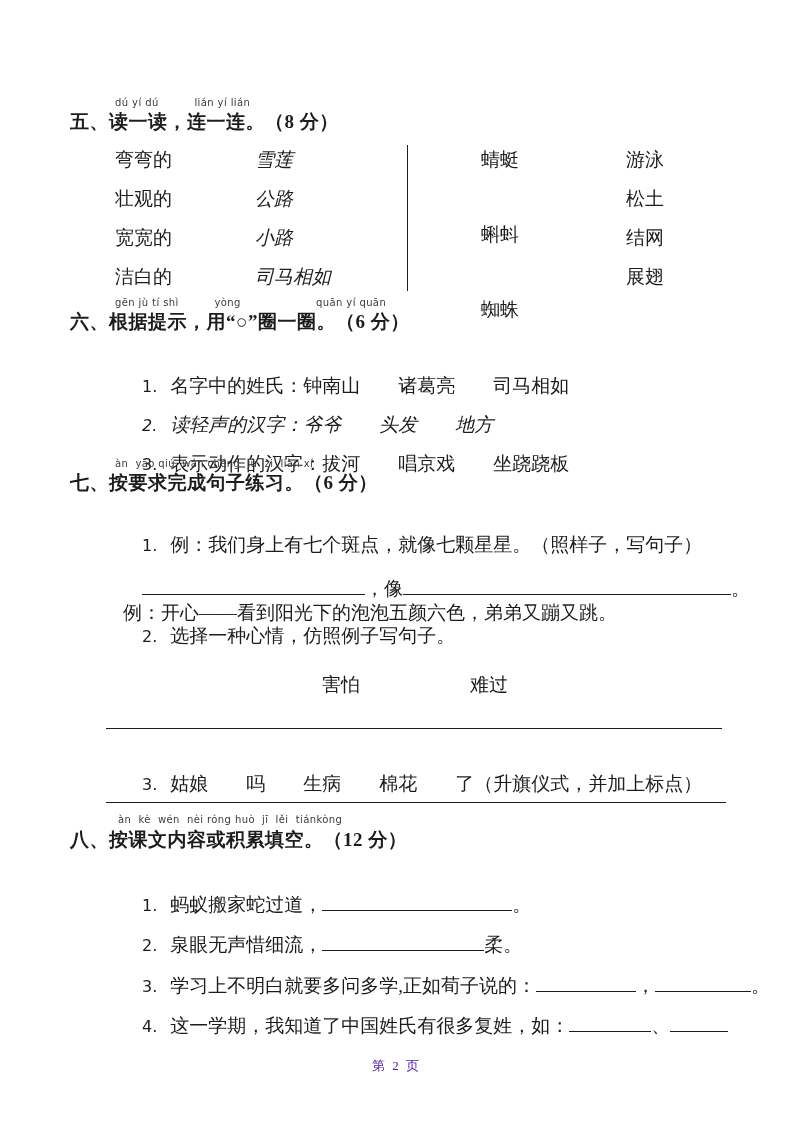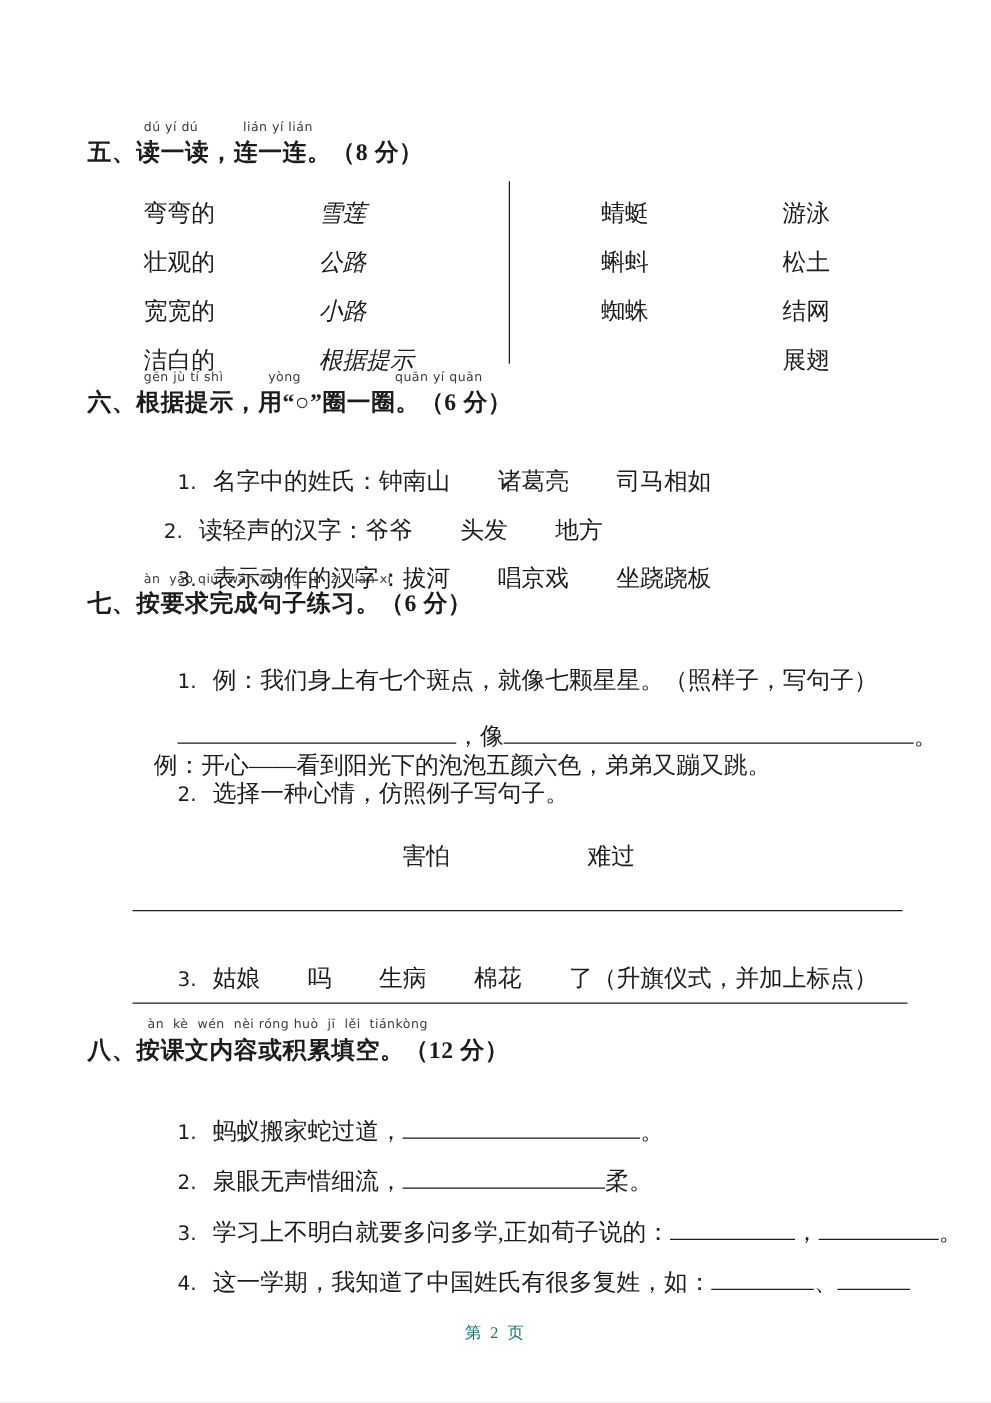--- a/index.html
+++ b/index.html
@@ -47,36 +47,36 @@
     height: 17px;
     vertical-align: baseline;
   }
   .rule {
     position: absolute;
     height: 0;
     border-top: 1.6px solid #1c1c1c;
   }
   
   .match { position: absolute; left: 115px; top: 147px; display: flex; }
-  .mcol { display: flex; flex-direction: column; margin-top: 12px; }
+  .mcol { display: flex; flex-direction: column; }
   .mcell { height: 39px; font-size: 19px; line-height: 26px; white-space: pre; }
   .mdivider { width: 0; border-left: 1.5px solid #1c1c1c; height: 146px; margin-top: -2px; }
   .col-adj  { width: 140px; }
   .col-noun { width: 152px; font-style: italic; }
-  .col-ani  { width: 145px; margin-left: 73px; }
+  .col-ani  { width: 145px; margin-left: 73px; gap: 36px; }
   .emotions { position: absolute; left: 322px; top: 672px; font-size: 19px; }
   .emotions span { margin-right: 110px; }
   .footer {
     position: absolute;
     left: 0; top: 1057px;
     width: 100%;
     text-align: center;
     font-size: 13px;
     letter-spacing: 2px;
-    color: #0f766e;
+    color: #4c1d95;
   }
 </style>
 </head>
 <body>
 
 <div id="page">
 
   <div class="pinyin" style="left:115px; top:97px;">dú yí dú          lián yí lián</div>
   <div class="sec-title" style="left:70px; top:109px;">五、读一读，连一连。（8 分）</div>
 
@@ -84,21 +84,21 @@
     <div class="mcol col-adj">
       <div class="mcell">弯弯的</div>
       <div class="mcell">壮观的</div>
       <div class="mcell">宽宽的</div>
       <div class="mcell">洁白的</div>
     </div>
     <div class="mcol col-noun">
       <div class="mcell">雪莲</div>
       <div class="mcell">公路</div>
       <div class="mcell">小路</div>
-      <div class="mcell">根据提示</div>
+      <div class="mcell">司马相如</div>
     </div>
     <div class="mdivider"></div>
     <div class="mcol col-ani">
       <div class="mcell">蜻蜓</div>
       <div class="mcell">蝌蚪</div>
       <div class="mcell">蜘蛛</div>
     </div>
     <div class="mcol">
       <div class="mcell">游泳</div>
       <div class="mcell">松土</div>
@@ -106,21 +106,21 @@
       <div class="mcell">展翅</div>
     </div>
   </div>
 
   <div class="pinyin" style="left:115px; top:297px;">gēn jù tí shì          yòng                     quān yí quān</div>
   <div class="sec-title" style="left:70px; top:309px;">六、根据提示，用“○”圈一圈。（6 分）</div>
 
   <div class="line" style="left:105px; top:350px;">
     <span class="num">1.</span><span>名字中的姓氏：钟南山　　诸葛亮　　司马相如</span>
   </div>
-  <div class="line" style="left:94px; top:389px;">
+  <div class="line" style="left:105px; top:389px;font-style:italic;">
     <span class="num">2.</span><span>读轻声的汉字：爷爷　　头发　　地方</span>
   </div>
   <div class="line" style="left:105px; top:428px;">
     <span class="num">3.</span><span>表示动作的汉字：拔河　　唱京戏　　坐跷跷板</span>
   </div>
 
   <div class="pinyin" style="left:115px; top:458px;">àn  yāo qiú  wán chéng  jù  zi  liàn xí</div>
   <div class="sec-title" style="left:70px; top:470px;">七、按要求完成句子练习。（6 分）</div>
 
   <div class="line" style="left:105px; top:509px;text-align:right;">

